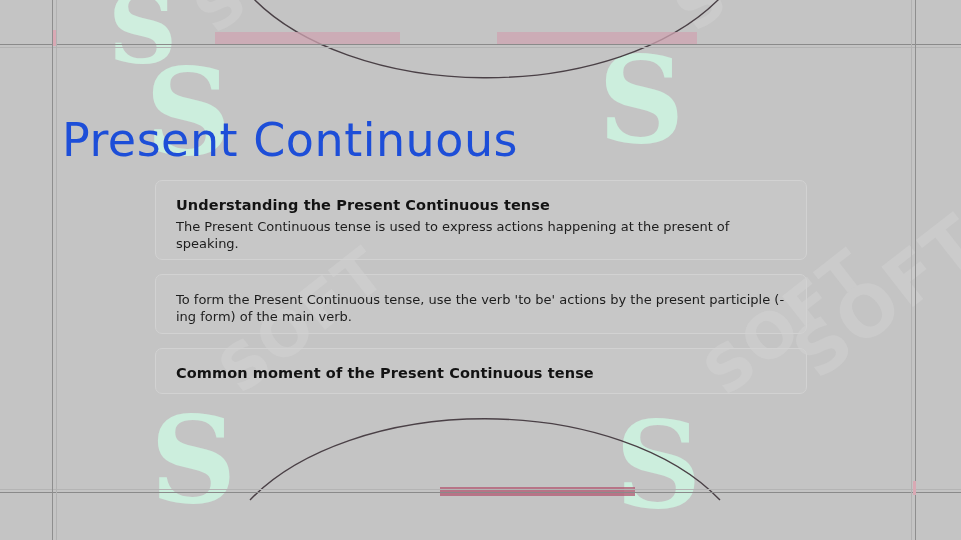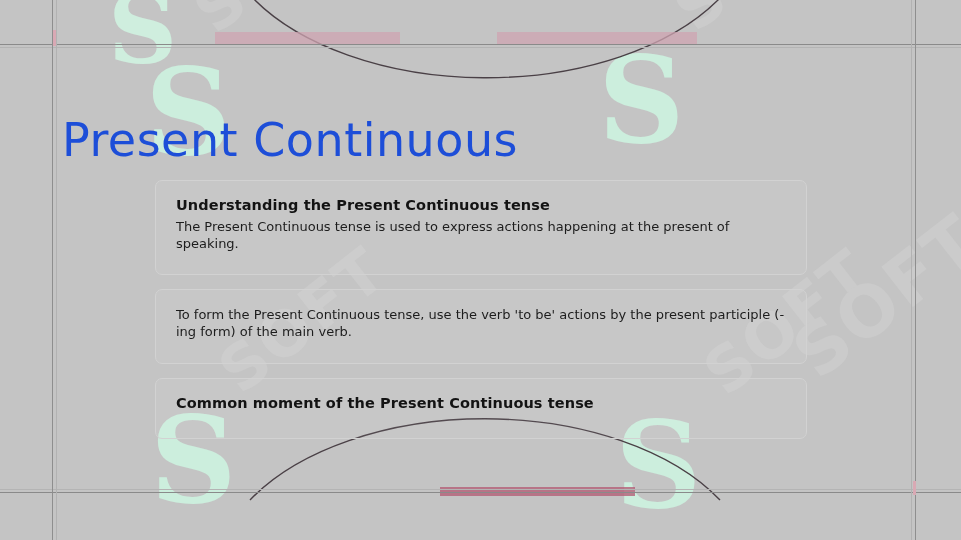--- a/index.html
+++ b/index.html
@@ -111,21 +111,21 @@
     top: 135px;
     width: 652px;
   }
 
   .card {
     box-sizing: border-box;
     width: 652px;
     border: 1px solid #d2d2d2;
     border-radius: 7px;
     background: rgba(255,255,255,0.055);
-    padding: 16px 20px 22px 20px;
+    padding: 16px 20px 7px 20px;
     margin-bottom: 14px;
   }
   .card:last-child { margin-bottom: 0; }
 
   .card-title {
     font-family: "DejaVu Sans", sans-serif;
     font-size: 14.5px;
     font-weight: bold;
     color: #131313;
     margin: 0 0 5px 0;

